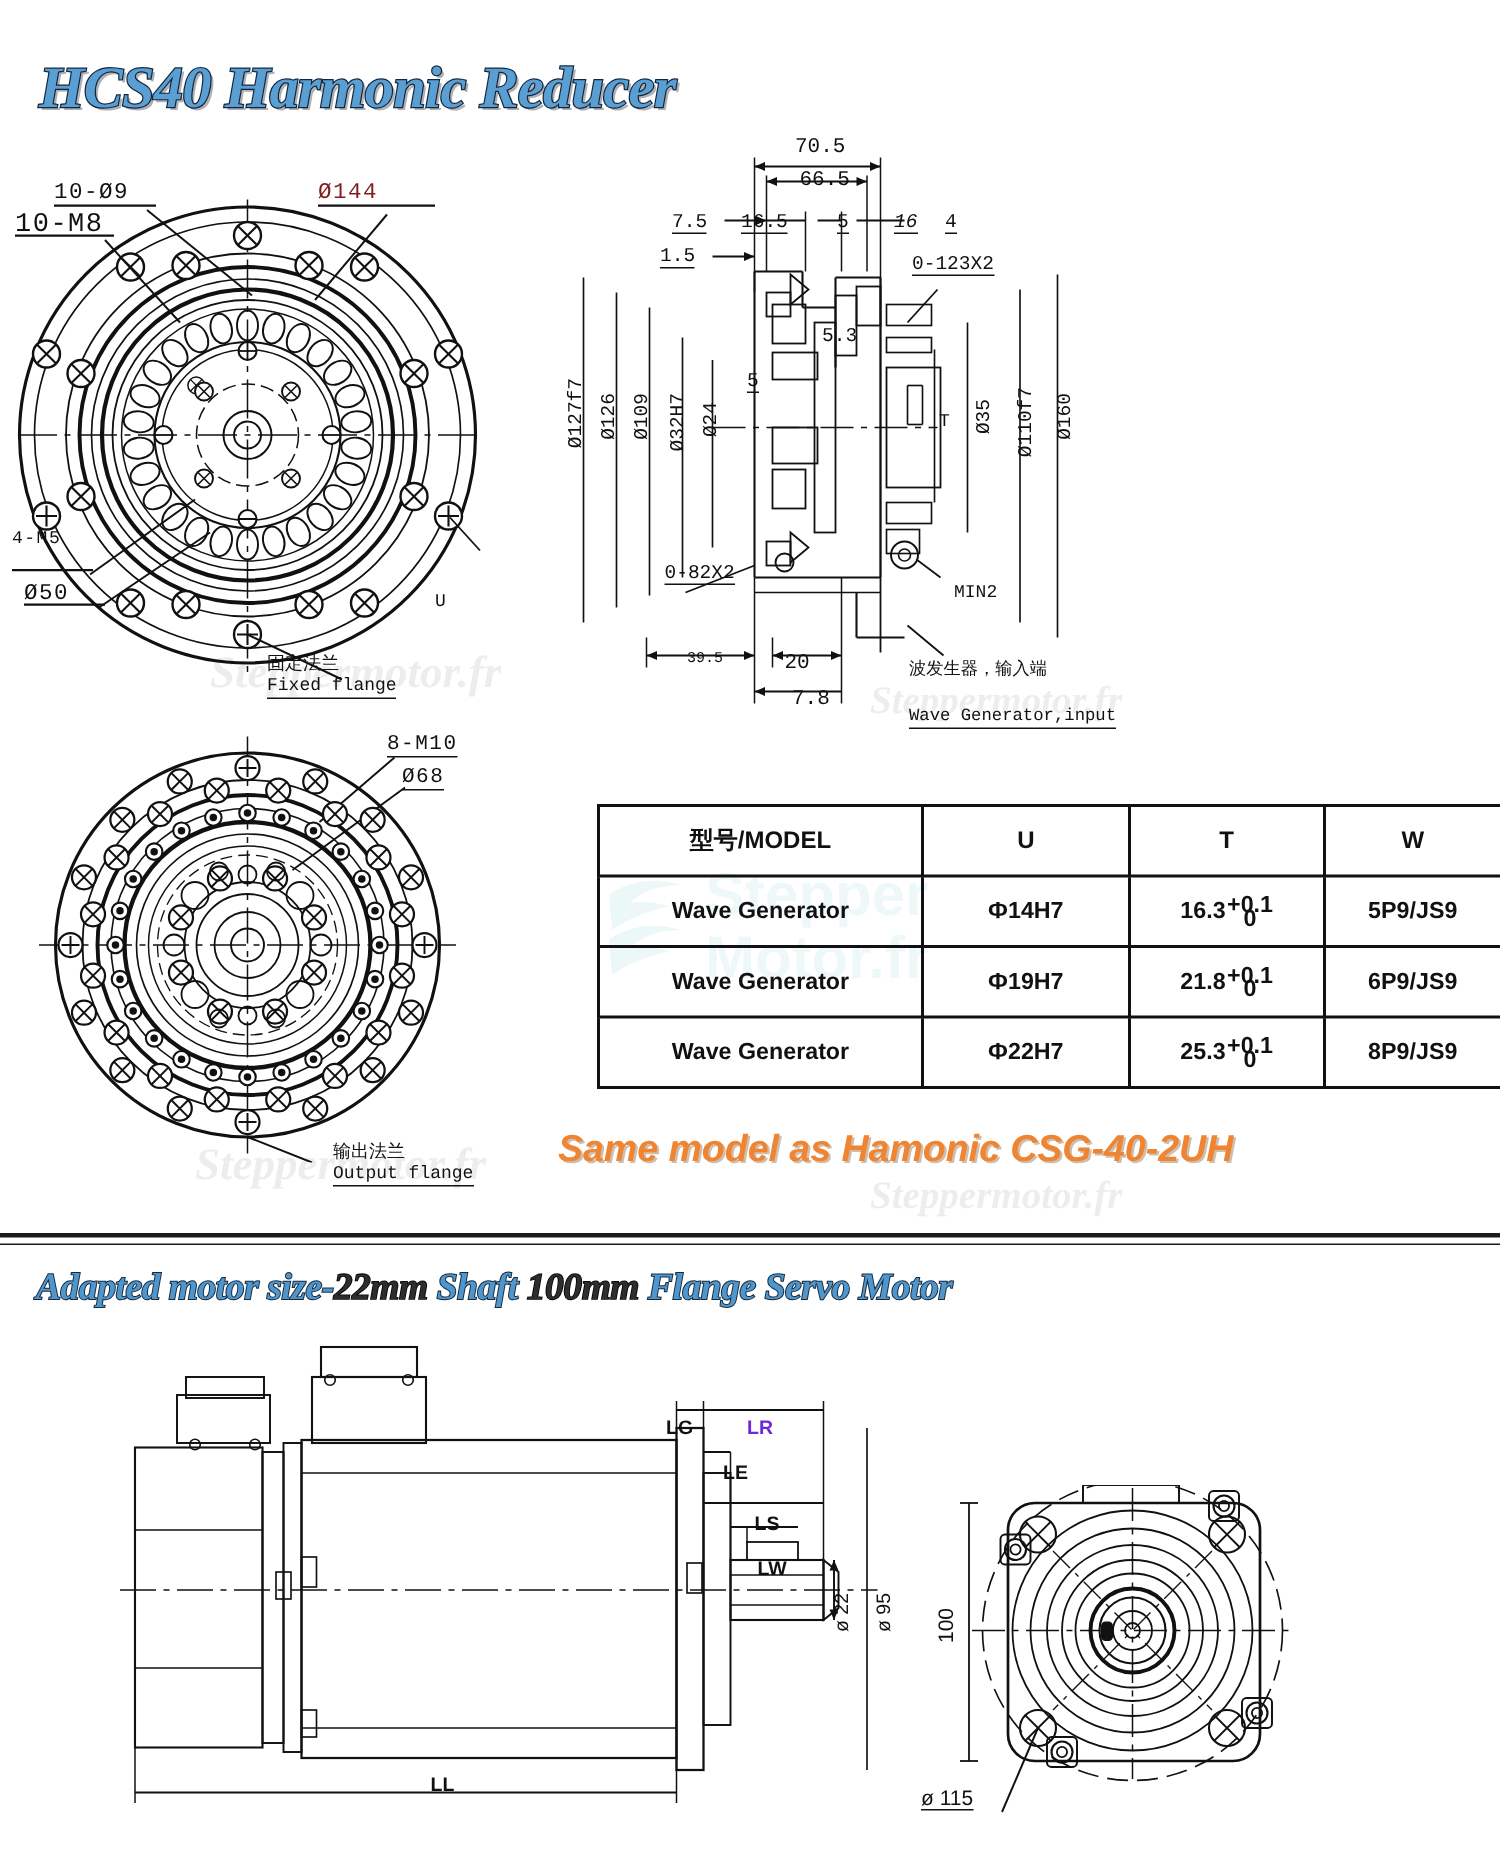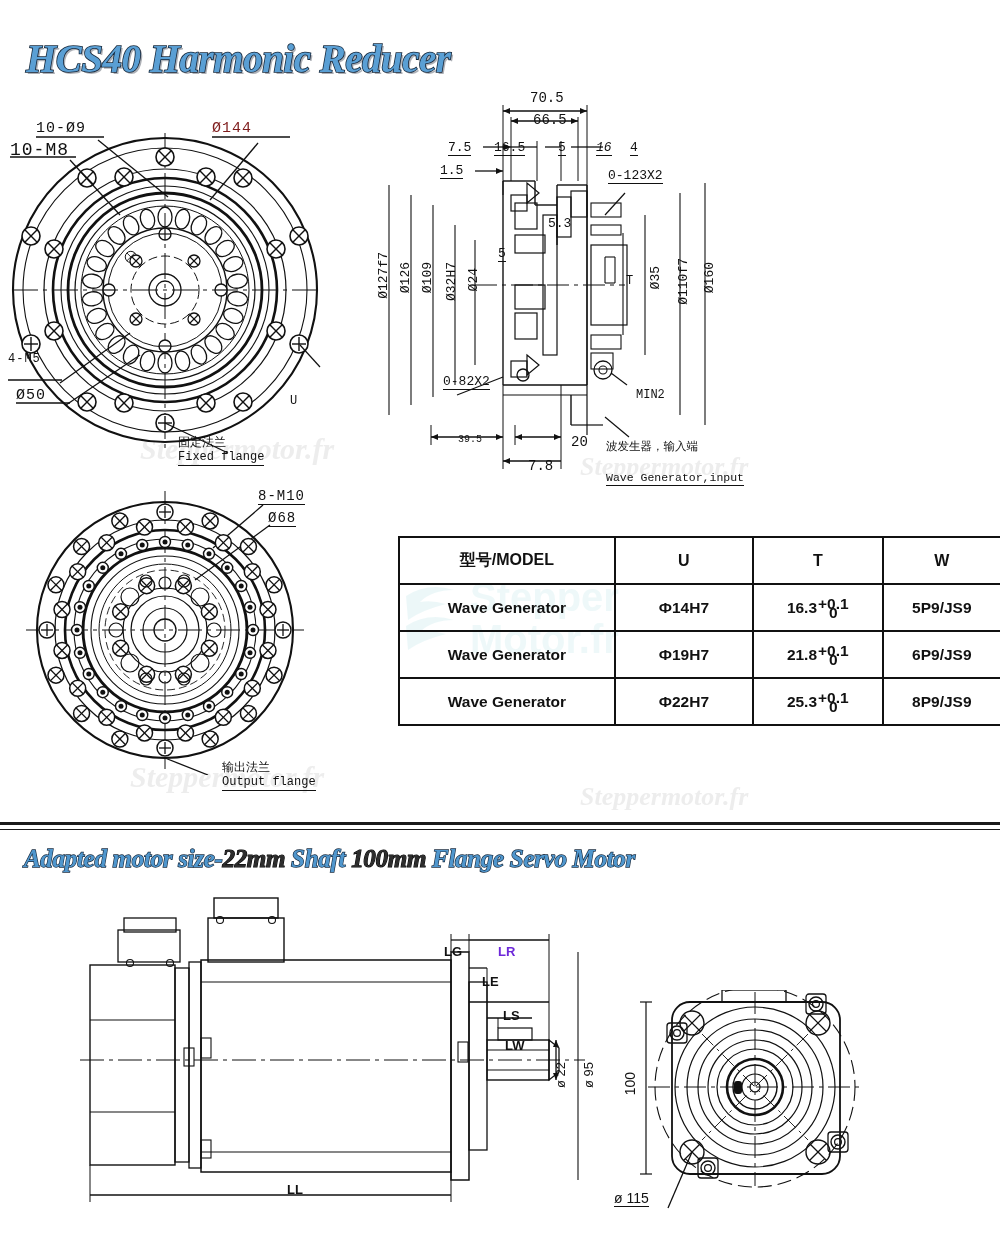--- a/index.html
+++ b/index.html
@@ -700,21 +700,21 @@
   <div class="dwg" style="left:376px; top:252px; width:18px; font-family:'Liberation Mono',monospace; font-size:13px; color:#111; writing-mode:vertical-rl; transform:rotate(180deg);">Ø127f7</div>
   <div class="dwg" style="left:398px; top:262px; width:18px; font-family:'Liberation Mono',monospace; font-size:13px; color:#111; writing-mode:vertical-rl; transform:rotate(180deg);">Ø126</div>
   <div class="dwg" style="left:420px; top:262px; width:18px; font-family:'Liberation Mono',monospace; font-size:13px; color:#111; writing-mode:vertical-rl; transform:rotate(180deg);">Ø109</div>
   <div class="dwg" style="left:444px; top:262px; width:18px; font-family:'Liberation Mono',monospace; font-size:13px; color:#111; writing-mode:vertical-rl; transform:rotate(180deg);">Ø32H7</div>
   <div class="dwg" style="left:466px; top:268px; width:18px; font-family:'Liberation Mono',monospace; font-size:13px; color:#111; writing-mode:vertical-rl; transform:rotate(180deg);">Ø24</div>
   <div class="dwg" style="left:648px; top:266px; width:18px; font-family:'Liberation Mono',monospace; font-size:13px; color:#111; writing-mode:vertical-rl; transform:rotate(180deg);">Ø35</div>
   <div class="dwg" style="left:676px; top:258px; width:18px; font-family:'Liberation Mono',monospace; font-size:13px; color:#111; writing-mode:vertical-rl; transform:rotate(180deg);">Ø110f7</div>
   <div class="dwg" style="left:702px; top:262px; width:18px; font-family:'Liberation Mono',monospace; font-size:13px; color:#111; writing-mode:vertical-rl; transform:rotate(180deg);">Ø160</div>
 
   <div class="dwg" style="left:430px; top:434px; font-family:'Liberation Mono',monospace; font-size:10px; color:#111;margin-left:28px;">39.5</div>
-  <div class="dwg" style="left:523px; top:434px; font-family:'Liberation Mono',monospace; font-size:14px; color:#111;margin-left:48px;">20</div>
+  <div class="dwg" style="left:523px; top:434px; font-family:'Liberation Mono',monospace; font-size:14px; color:#111;">20</div>
   <div class="dwg" style="left:528px; top:458px; font-family:'Liberation Mono',monospace; font-size:14px; color:#111;">7.8</div>
   <div class="dwg" style="left:606px; top:440px; font-family:'Liberation Mono',monospace; font-size:11.5px; color:#111; line-height:1.2;">
     <div>波发生器，输入端</div>
     <div style="border-bottom:1.3px solid #111; display:inline-block;margin-top:17px;">Wave Generator,input</div>
   </div>
 
   <table id="spec-table">
     <thead>
       <tr>
         <th class="c-model">型号/MODEL</th>
@@ -762,20 +762,21 @@
               <span>+0.1</span>
               <span>0</span>
             </span>
           </span>
         </td>
         <td>8P9/JS9</td>
       </tr>
     </tbody>
   </table>
 
+  <div class="title-block" id="same-model">Same model as Hamonic CSG-40-2UH</div>
 
   <div class="divider" id="divider-top"></div>
   <div class="divider" id="divider-bottom"></div>
 
   <div class="title-block" id="title-sub">
     <span class="w-blue">Adapted motor size-</span><span class="w-dark">22mm</span><span class="w-blue"> Shaft </span><span class="w-dark">100mm</span><span class="w-blue"> Flange Servo Motor</span>
   </div>
 
   <svg class="dwg" style="left:80px; top:890px;" width="510" height="330" viewBox="0 0 510 330">
     <g stroke="#111" fill="none" stroke-width="1.4">

